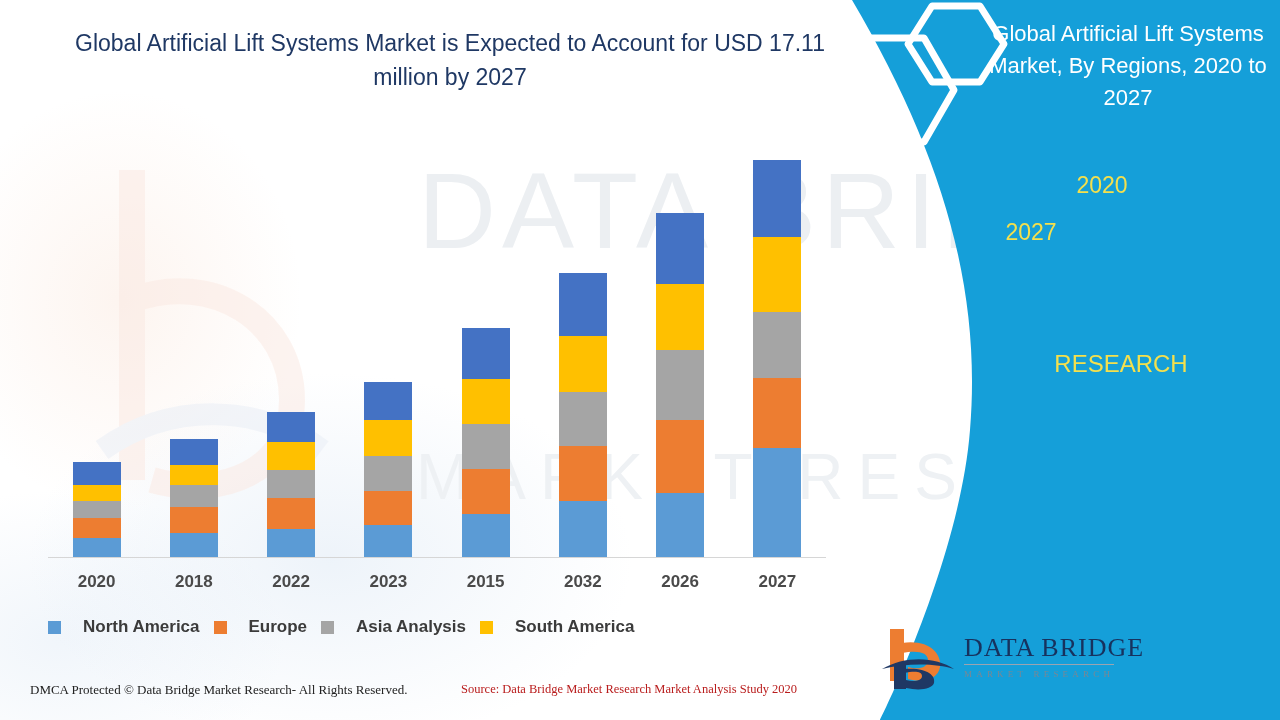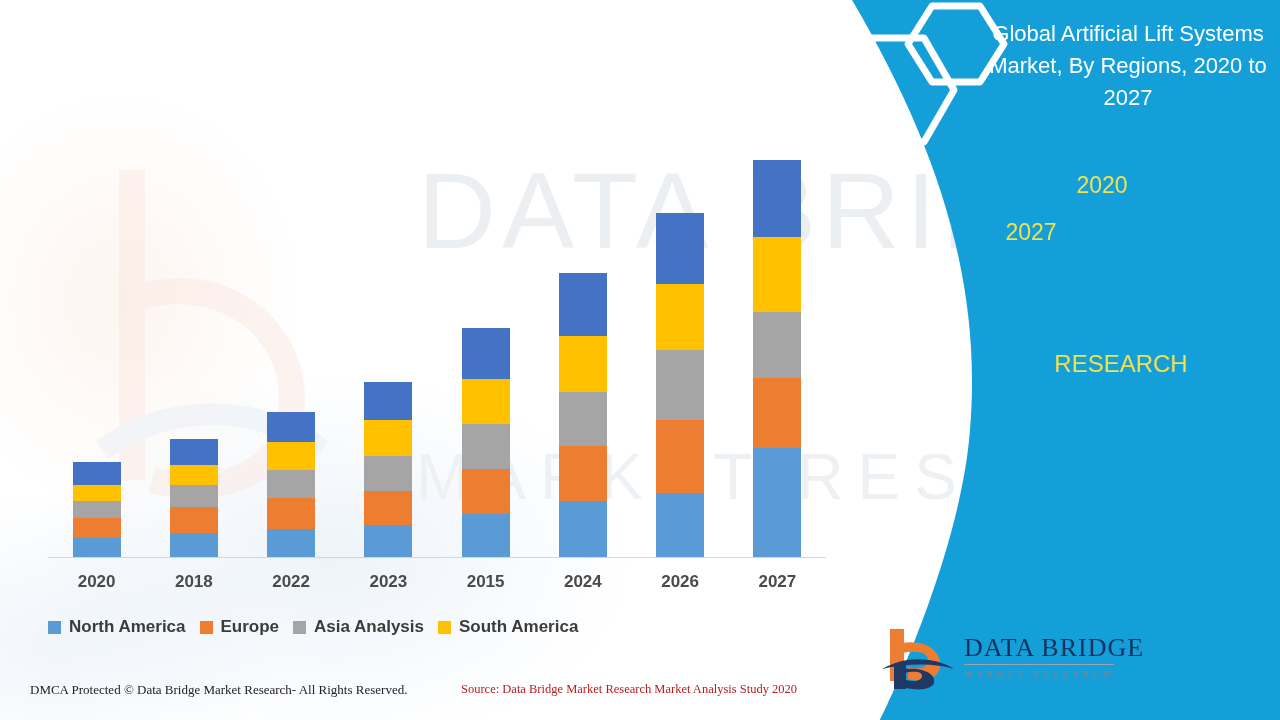--- a/index.html
+++ b/index.html
@@ -39,21 +39,21 @@
     display:flex;align-items:flex-end;justify-content:space-around;}
   .bar-col{width:48px;display:flex;flex-direction:column;justify-content:flex-end;height:100%;}
   .seg{width:48px;display:block;}
   .xlabels{position:absolute;left:48px;top:572px;width:778px;
     display:flex;justify-content:space-around;}
   .xlab{width:48px;text-align:center;color:#4a4a4a;font-size:17px;font-weight:bold;}
 
   
   .legend{position:absolute;left:48px;top:617px;width:790px;
     display:flex;align-items:center;gap:14px;}
-  .lg-item{display:flex;align-items:center;gap:8px;}
+  .lg-item{display:flex;align-items:center;gap:22px;}
   .lg-swatch{width:13px;height:13px;display:block;}
   .lg-label{color:#3b3b3b;font-size:17px;font-weight:bold;white-space:nowrap;}
 
   
   .footer{position:absolute;left:0;top:682px;width:880px;height:24px;}
   .foot-left{position:absolute;left:30px;top:0;font-family:"Liberation Serif",serif;
     font-size:13px;color:#222;white-space:nowrap;}
   .foot-right{position:absolute;left:461px;top:0;font-family:"Liberation Serif",serif;
     font-size:12.5px;color:#b91c1c;white-space:nowrap;}
 
@@ -87,20 +87,21 @@
 
   <div class="bg-wash"></div>
 
   <div class="wm-text wm-data">DATA BRIDGE</div>
   <div class="wm-text wm-market">MARKET RESEARCH</div>
   <svg class="wm-logo" viewBox="0 0 250 400">
     <path d="M40 20 L40 330 M40 150 C 120 120, 200 170, 200 250 C 200 320, 130 350, 60 330" fill="none" stroke="#fbe9e2" stroke-width="26"></path>
     <path d="M10 300 C 80 250, 170 255, 230 300" fill="none" stroke="#e9eef6" stroke-width="22"></path>
   </svg>
 
+  <div class="chart-title">Global Artificial Lift Systems Market is Expected to Account for USD 17.11 million by 2027</div>
 
   <div class="plot">
     <div class="bars" id="bars">
         <div class="bar-col">
           <span class="seg" style="background: rgb(68, 114, 196); height: 23.5632px;"></span>
           <span class="seg" style="background: rgb(255, 192, 0); height: 16.0658px;"></span>
           <span class="seg" style="background: rgb(165, 165, 165); height: 17.1368px;"></span>
           <span class="seg" style="background: rgb(237, 125, 49); height: 19.2789px;"></span>
           <span class="seg" style="background: rgb(91, 155, 213); height: 19.2789px;"></span>
         </div>
@@ -154,21 +155,21 @@
           <span class="seg" style="background: rgb(91, 155, 213); height: 109.247px;"></span>
         </div>
       </div>
     <div class="axis-line"></div>
     <div class="xlabels" id="xlabels">
         <div class="xlab">2020</div>
         <div class="xlab">2018</div>
         <div class="xlab">2022</div>
         <div class="xlab">2023</div>
         <div class="xlab">2015</div>
-        <div class="xlab">2024</div>
+        <div class="xlab">2032</div>
         <div class="xlab">2026</div>
         <div class="xlab">2027</div>
       </div>
   </div>
 
   <div class="legend" id="legend">
       <div class="lg-item">
         <span class="lg-swatch" style="background: rgb(91, 155, 213);"></span>
         <span class="lg-label">North America</span>
       </div>

